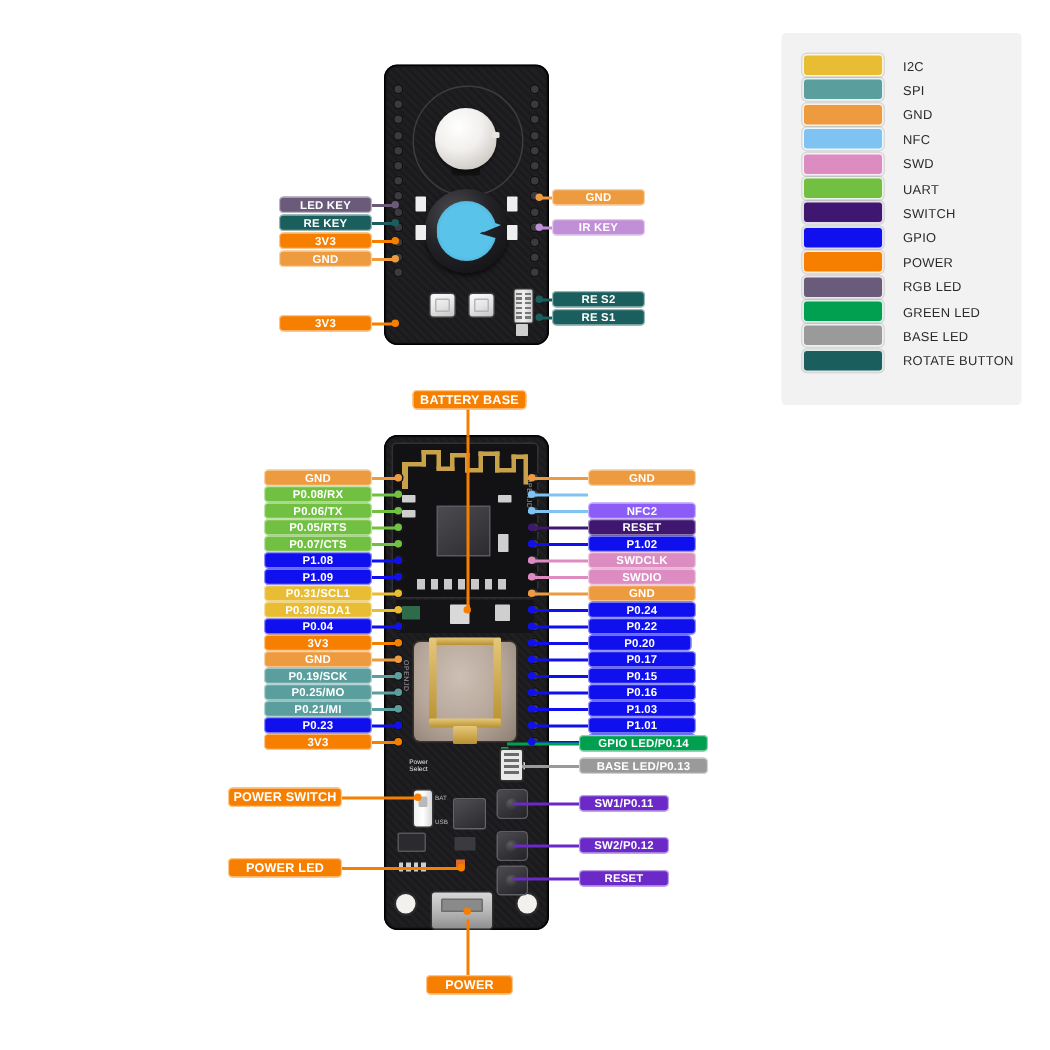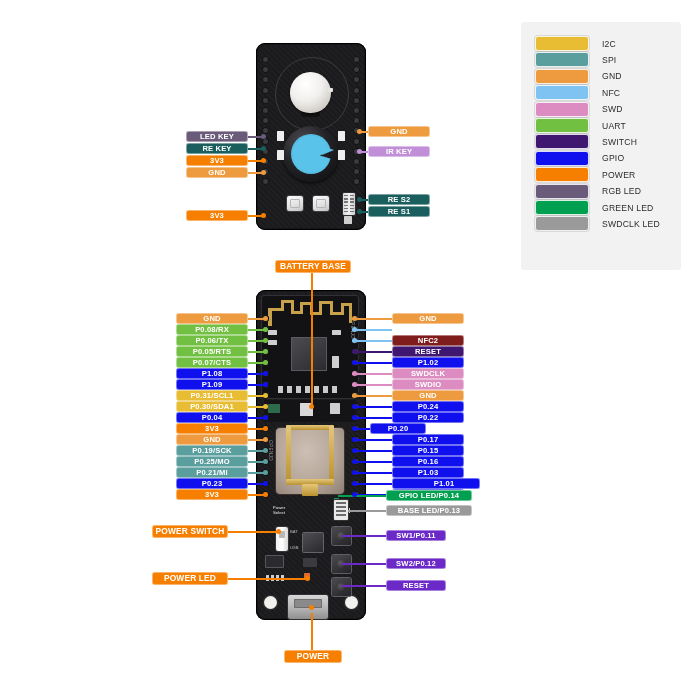--- a/index.html
+++ b/index.html
@@ -172,21 +172,25 @@
       <div class="lg-row" style="top: 161.6px; justify-content: space-between;">
         <span class="lg-sw" style="background: rgb(107, 91, 123);"></span>
         <span class="lg-tx">RGB LED</span>
       </div>
       <div class="lg-row" style="top: 178px;">
         <span class="lg-sw" style="background: rgb(0, 160, 80);"></span>
         <span class="lg-tx">GREEN LED</span>
       </div>
       <div class="lg-row" style="top: 194.4px;">
         <span class="lg-sw" style="background: rgb(154, 154, 154);"></span>
-        <span class="lg-tx">SWDCLK LED</span>
+        <span class="lg-tx">BASE LED</span>
+      </div>
+      <div class="lg-row" style="top: 210.8px;">
+        <span class="lg-sw" style="background: rgb(26, 94, 94);"></span>
+        <span class="lg-tx">ROTATE BUTTON</span>
       </div>
     </div>
 
   <div class="board" id="board-top"></div>
 
   <div id="pir-ring"></div>
   <div id="pir"></div>
   <div id="pir-base"></div>
 
   <div id="enc-out"></div>
@@ -459,34 +463,34 @@
       <div class="lbl" style="left: 176px; top: 411.5px; width: 72px; background: rgb(16, 16, 238);">P0.04</div>
       <div class="lbl" style="left: 176px; top: 422.5px; width: 72px; background: rgb(247, 127, 0);">3V3</div>
       <div class="lbl" style="left: 176px; top: 433.5px; width: 72px; background: rgb(238, 155, 63);">GND</div>
       <div class="lbl" style="left: 176px; top: 444.5px; width: 72px; background: rgb(91, 158, 158);">P0.19/SCK</div>
       <div class="lbl" style="left: 176px; top: 455.5px; width: 72px; background: rgb(91, 158, 158);">P0.25/MO</div>
       <div class="lbl" style="left: 176px; top: 466.5px; width: 72px; background: rgb(91, 158, 158);">P0.21/MI</div>
       <div class="lbl" style="left: 176px; top: 477.5px; width: 72px; background: rgb(16, 16, 238);">P0.23</div>
       <div class="lbl" style="left: 176px; top: 488.5px; width: 72px; background: rgb(247, 127, 0);">3V3</div>
       <div class="lbl" style="left: 392px; top: 312.5px; width: 72px; background: rgb(238, 155, 63);">GND</div>
       <div class="lbl" style="left: 392px; top: 323.5px; width: 72px; background: rgb(127, 195, 242); margin-top: 32px;">NFC1</div>
-      <div class="lbl" style="left: 392px; top: 334.5px; width: 72px; background: #7f1d1d;">NFC2</div>
+      <div class="lbl" style="left: 392px; top: 334.5px; width: 72px; background: #8b5cf6;">NFC2</div>
       <div class="lbl" style="left: 392px; top: 345.5px; width: 72px; background: rgb(63, 22, 112);">RESET</div>
       <div class="lbl" style="left: 392px; top: 356.5px; width: 72px; background: rgb(16, 16, 238);">P1.02</div>
       <div class="lbl" style="left: 392px; top: 367.5px; width: 72px; background: rgb(220, 140, 192);">SWDCLK</div>
       <div class="lbl" style="left: 392px; top: 378.5px; width: 72px; background: rgb(220, 140, 192);">SWDIO</div>
       <div class="lbl" style="left: 392px; top: 389.5px; width: 72px; background: rgb(238, 155, 63);">GND</div>
       <div class="lbl" style="left: 392px; top: 400.5px; width: 72px; background: rgb(16, 16, 238);">P0.24</div>
       <div class="lbl" style="left: 392px; top: 411.5px; width: 72px; background: rgb(16, 16, 238);">P0.22</div>
-      <div class="lbl" style="left: 370px; top: 422.5px; width: 56px; background: rgb(16, 16, 238);">P0.20</div>
+      <div class="lbl" style="left: 392px; top: 422.5px; width: 69px; background: rgb(16, 16, 238);">P0.20</div>
       <div class="lbl" style="left: 392px; top: 433.5px; width: 72px; background: rgb(16, 16, 238);">P0.17</div>
       <div class="lbl" style="left: 392px; top: 444.5px; width: 72px; background: rgb(16, 16, 238);">P0.15</div>
       <div class="lbl" style="left: 392px; top: 455.5px; width: 72px; background: rgb(16, 16, 238);">P0.16</div>
       <div class="lbl" style="left: 392px; top: 466.5px; width: 72px; background: rgb(16, 16, 238);">P1.03</div>
-      <div class="lbl" style="left: 392px; top: 477.5px; width: 72px; background: rgb(16, 16, 238); padding-left: 16px;">P1.01</div>
+      <div class="lbl" style="left: 392px; top: 477.5px; width: 72px; background: rgb(16, 16, 238);">P1.01</div>
       <div class="lbl" style="left: 392px; top: 488.5px; width: 72px; background: rgb(16, 16, 238);">VUSB</div>
       <div class="lbl" style="left: 386px; top: 489.5px; width: 86px; background: rgb(0, 160, 80);">GPIO LED/P0.14</div>
       <div class="lbl" style="left: 386px; top: 504.5px; width: 86px; background: rgb(154, 154, 154);">BASE LED/P0.13</div>
       <div class="lbl" style="left: 386px; top: 529.5px; width: 60px; background: rgb(107, 41, 200);">SW1/P0.11</div>
       <div class="lbl" style="left: 386px; top: 557.5px; width: 60px; background: rgb(107, 41, 200);">SW2/P0.12</div>
       <div class="lbl" style="left: 386px; top: 579.5px; width: 60px; background: rgb(107, 41, 200);">RESET</div>
       <div class="lbl big" style="left: 152px; top: 524.5px; width: 76px; background: rgb(247, 127, 0);">POWER SWITCH</div>
       <div class="lbl big" style="left: 152px; top: 571.5px; width: 76px; background: rgb(247, 127, 0);">POWER LED</div>
       <div class="lbl big" style="left: 275px; top: 260px; width: 76px; background: rgb(247, 127, 0);">BATTERY BASE</div>
       <div class="lbl big" style="left: 284px; top: 650px; width: 58px; background: rgb(247, 127, 0);">POWER</div>

